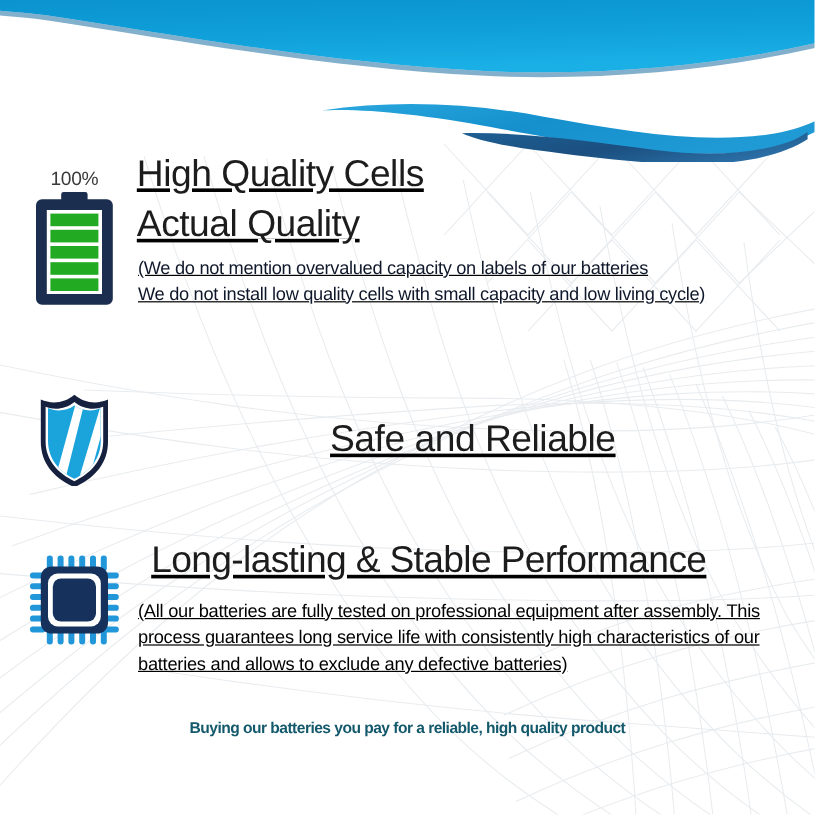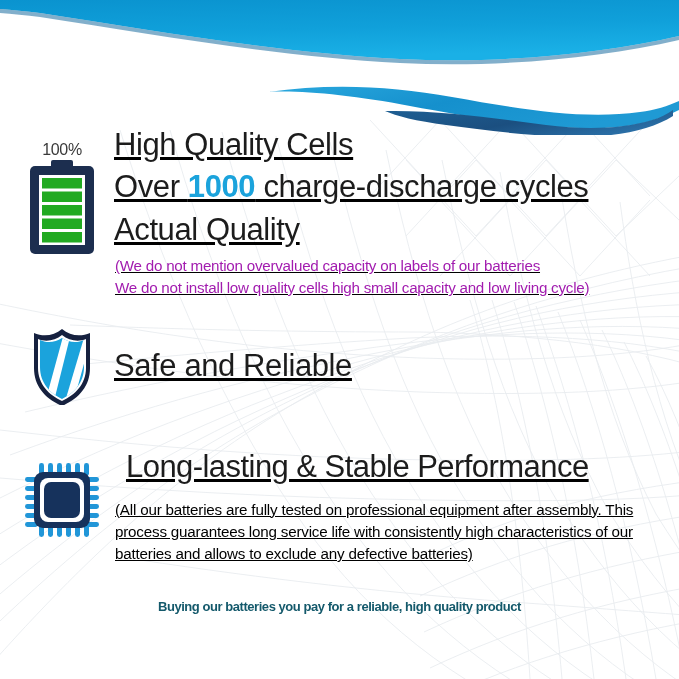--- a/index.html
+++ b/index.html
@@ -97,21 +97,21 @@
   }
   h2.headline .hl-accent {
     color: #1ba3dc;
     font-weight: 700;
   }
   .subtext {
     margin: 4px 0 0 1px;
     font-family: "Liberation Sans", sans-serif;
     font-size: 15.2px;
     line-height: 1.42;
-    color: #a21caf;
+    color: #0f172a;
     letter-spacing: -0.25px;
   }
   .subtext div { white-space: nowrap; }
 
   
   .block-safe {
     left: 14px;
     top: 327px;
     width: 660px;
     align-items: center;
@@ -126,20 +126,21 @@
   }
   h2.headline-safe {
     margin: 0;
     font-family: "Liberation Sans", sans-serif;
     font-weight: 400;
     font-size: 31px;
     line-height: 1.2;
     color: #1c1c1c;
     letter-spacing: -0.4px;
     white-space: nowrap;
+    text-align: center;
   }
 
   
   .block-perf {
     left: 14px;
     top: 436px;
     width: 665px;
   }
   .chip-wrap {
     width: 96px;
@@ -319,27 +320,26 @@
           <rect x="16" y="31.5" width="40" height="10.5" fill="#22aa22"></rect>
           <rect x="16" y="45" width="40" height="10.5" fill="#22aa22"></rect>
           <rect x="16" y="58.5" width="40" height="10.5" fill="#22aa22"></rect>
           <rect x="16" y="72" width="40" height="10.5" fill="#22aa22"></rect>
         </svg>
       </div>
 
       <div class="feature-body cells-body">
         <h2 class="headline">High Quality Cells</h2>
 
-        <h2 class="headline"><span>Over </span><span class="hl-accent">1000</span><span> charge-discharge cycles</span></h2>
 
         <h2 class="headline">Actual  Quality</h2>
 
         <div class="subtext">
           <div>(We do not mention overvalued capacity on labels of our batteries</div>
-          <div>We do not install low quality cells high small capacity and low living cycle)</div>
+          <div>We do not install low quality cells with small capacity and low living cycle)</div>
         </div>
       </div>
     </div>
 
     <div class="feature block-safe">
 
       <div class="feature-icon shield-wrap">
         <svg width="64" height="78" viewBox="0 0 64 78" xmlns="http://www.w3.org/2000/svg" aria-hidden="true">
           <defs>
             <clipPath id="shieldInner">

